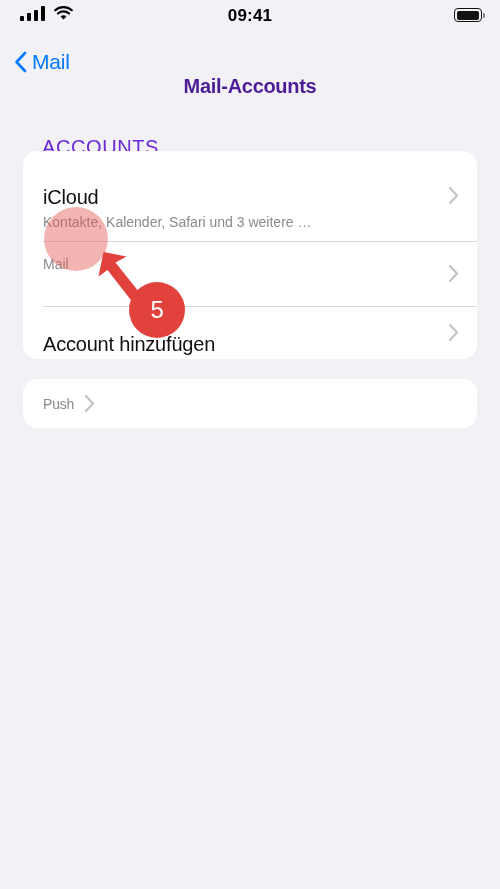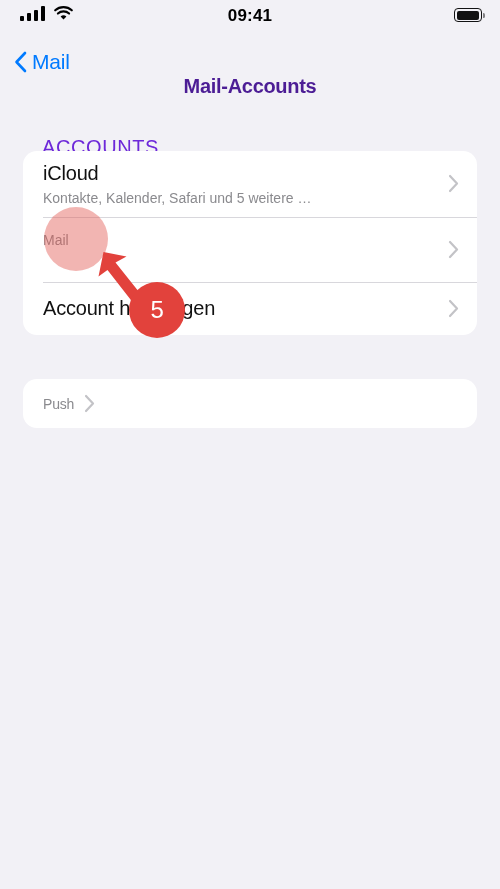--- a/index.html
+++ b/index.html
@@ -58,21 +58,21 @@
   .card {
     position:absolute; left:23px; width:454px;
     background:#fff; border-radius:14px; overflow:hidden;
   }
   #card-accounts { top:151px; }
   #card-sync { top:379px; }
 
   .row { position:relative; display:flex; align-items:center; min-height:50px; padding:0 18px 0 20px; }
   .row.two-line { min-height:64px; align-items:flex-start; padding-top:10px; padding-bottom:10px; }
   .row-text { flex:1 1 auto; min-width:0; }
-  .row-title { font-size:20px; color:#111; letter-spacing:-.2px; line-height:1.25; }
+  .row-title { font-size:20px; color:#111; letter-spacing:-.2px; line-height:1.25;margin-top:24px; }
   .row-sub { font-size:14px; color:#8a8a8e; margin-top:4px; line-height:1.2;
              white-space:nowrap; overflow:hidden; text-overflow:ellipsis; }
   .row-value { font-size:14px; color:#8a8a8e; margin-right:10px; letter-spacing:-.2px; }
   .chev-right { width:11px; height:19px; flex:0 0 auto; }
   .row.two-line .chev-right, .row.two-line .row-value { align-self:center; }
   .separator { height:1px; background:#d8d7dc; margin-left:20px; }
 
   
   .anno { position:absolute; inset:0; pointer-events:none; }
   .hl-circle {
@@ -128,21 +128,21 @@
     <div class="nav-title">Mail-Accounts</div>
   </div>
 
   <div class="section-header">ACCOUNTS</div>
 
   <div class="card" id="card-accounts">
 
     <div class="row two-line">
       <div class="row-text">
         <div class="row-title">iCloud</div>
-        <div class="row-sub">Kontakte, Kalender, Safari und 5 weitere …</div>
+        <div class="row-sub">Kontakte, Kalender, Safari und 3 weitere …</div>
       </div>
       <span class="chev-right">
         <svg width="11" height="19" viewBox="0 0 11 19">
           <path d="M2 2 L9 9.5 L2 17" stroke="#c3c3c7" stroke-width="2.2" fill="none" stroke-linecap="round" stroke-linejoin="round"></path>
         </svg>
       </span>
     </div>
 
     <div class="separator"></div>
 

